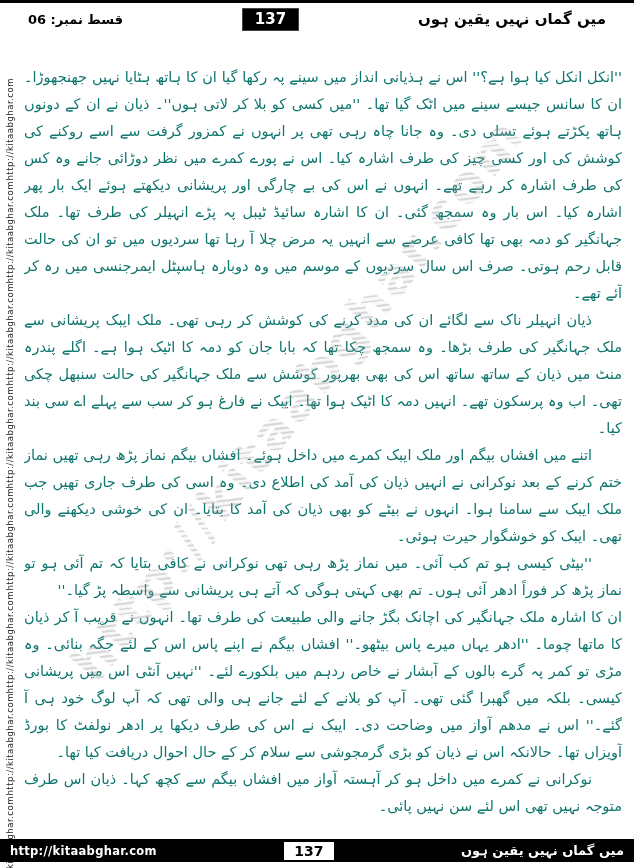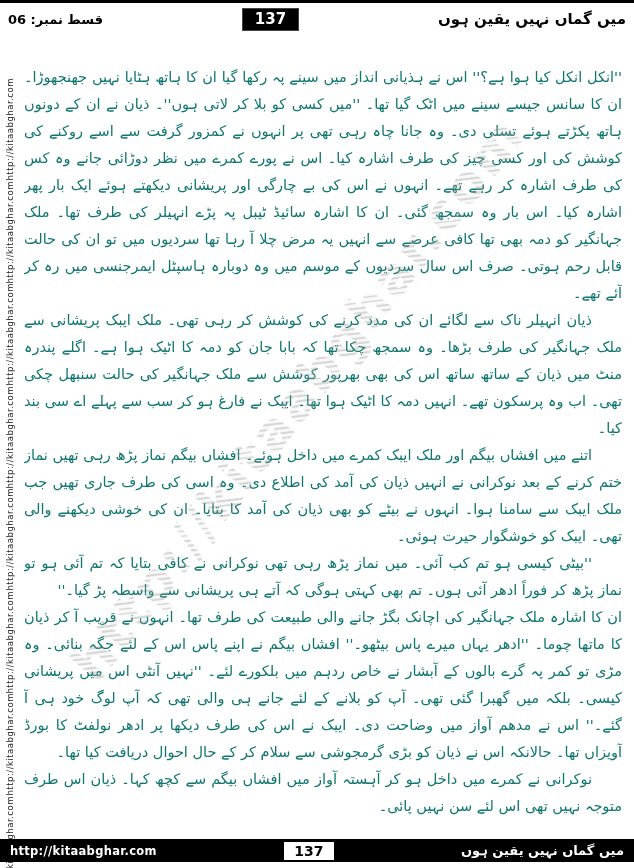--- a/index.html
+++ b/index.html
@@ -8,21 +8,21 @@
     background:#ffffff;
     font-family:"DejaVu Sans",sans-serif;
   }
   .top-rule{
     position:absolute;top:0;left:0;width:634px;height:3px;background:#000;
   }
   
   .header{
     position:absolute;top:3px;left:0;width:634px;height:32px;
     display:flex;align-items:center;justify-content:space-between;
-    padding:0 8px;box-sizing:border-box;
+    padding:0 28px;box-sizing:border-box;
   }
   .header .episode{
     direction:rtl;font-size:13px;font-weight:bold;color:#000;white-space:nowrap;
   }
   .header .pageno-box{
     background:#000;color:#fff;font-weight:bold;font-size:15px;
     padding:1px 12px 2px;border:1px solid #444;line-height:18px;
   }
   .header .title{
     direction:rtl;font-size:15px;font-weight:bold;color:#000;white-space:nowrap;

